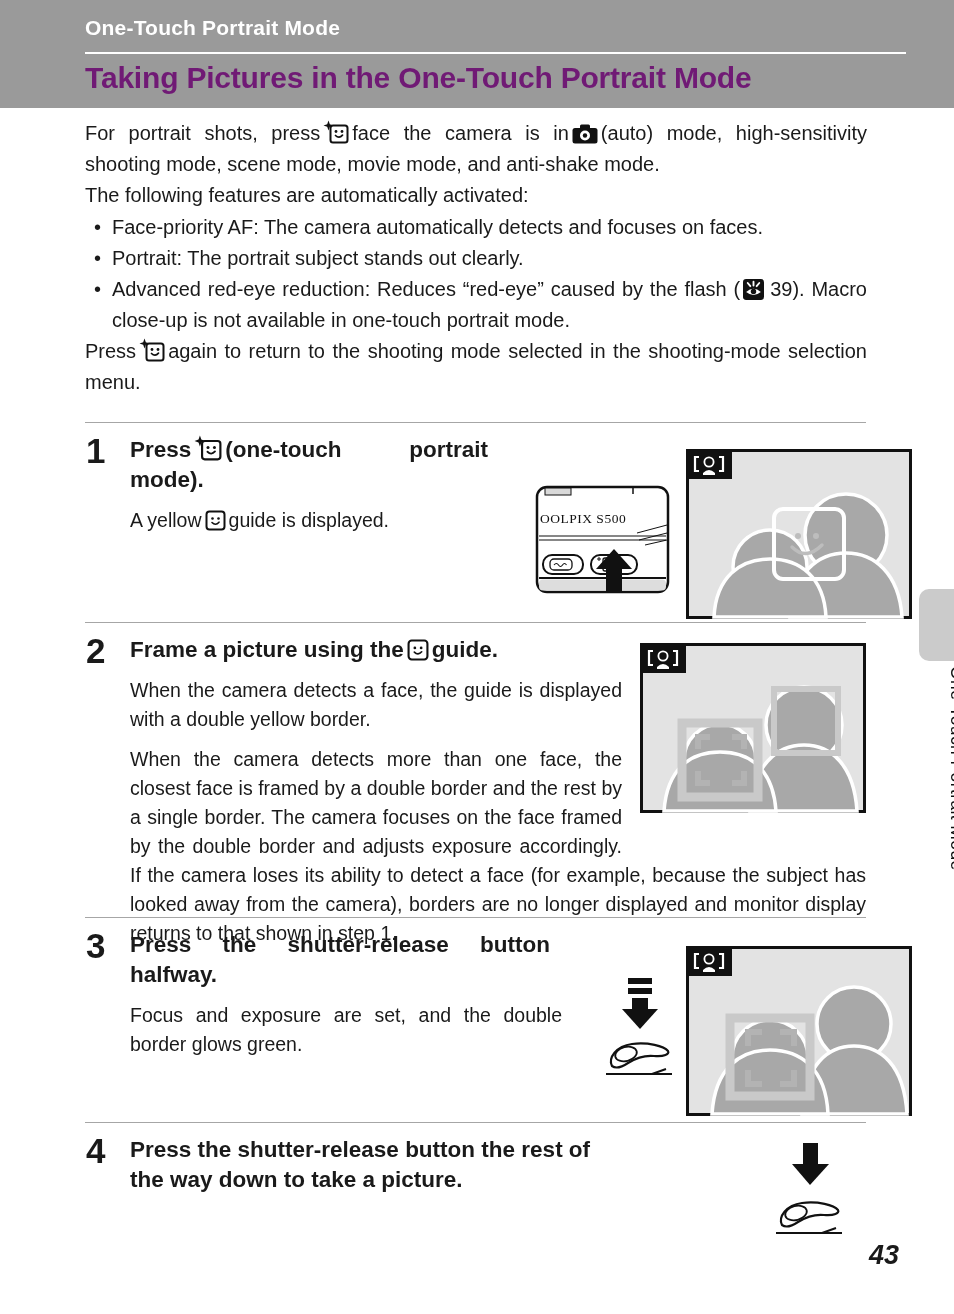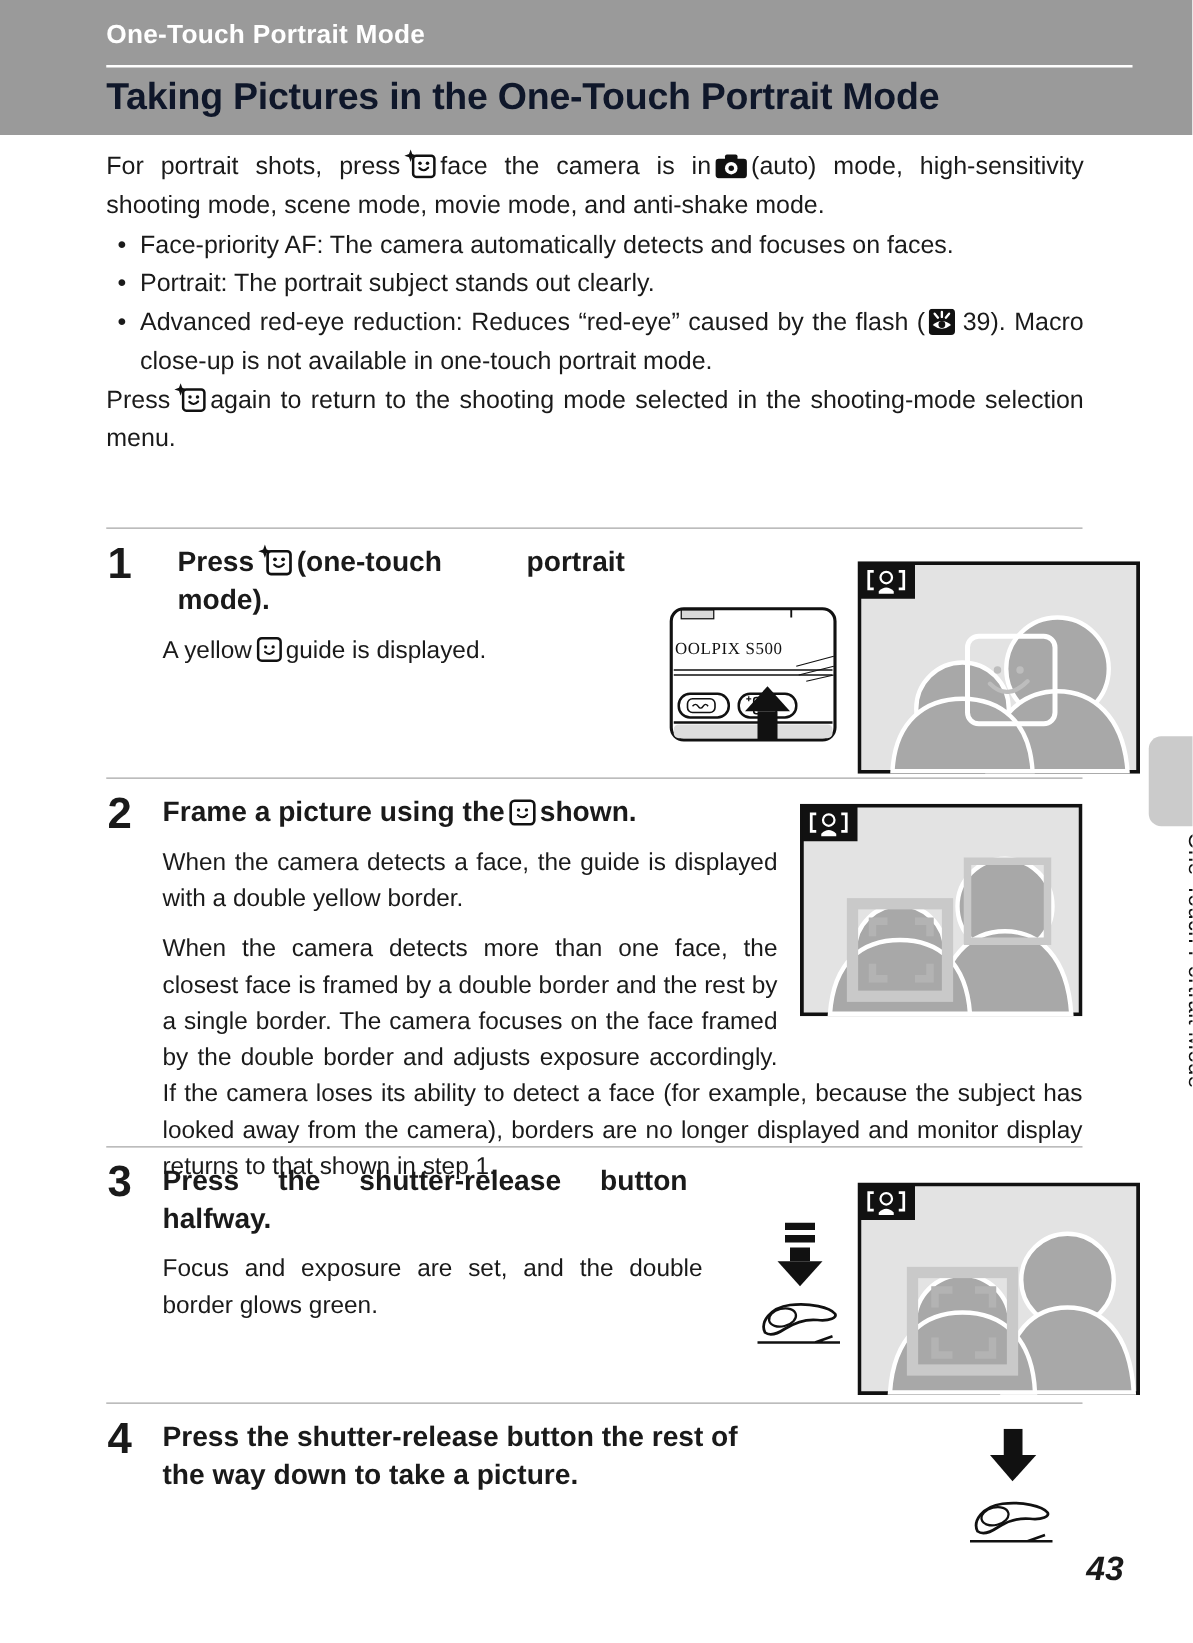--- a/index.html
+++ b/index.html
@@ -3,21 +3,21 @@
 <meta charset="utf-8">
 <style>
   html,body{margin:0;padding:0;background:#fff;}
   .page{position:relative;width:954px;height:1314px;background:#ffffff;
         font-family:"Liberation Sans",sans-serif;color:#1a1a1a;overflow:hidden;padding-left:29px;}
 
   
   .banner{position:absolute;left:0;top:0;width:954px;height:108px;background:#9a9a9a;}
   .kicker{position:absolute;left:85px;top:16px;font-size:21px;font-weight:bold;color:#ffffff;letter-spacing:.2px;}
   .banner-rule{position:absolute;left:85px;top:52px;width:821px;height:2px;background:#ffffff;}
-  .page-title{position:absolute;left:85px;top:61px;font-size:30px;font-weight:bold;color:#0f172a;letter-spacing:-.2px;white-space:nowrap;}
+  .page-title{position:absolute;left:85px;top:61px;font-size:30px;font-weight:bold;color:#701a75;letter-spacing:-.2px;white-space:nowrap;}
 
   
   .intro{position:absolute;left:85px;top:118px;width:782px;font-size:20px;line-height:31px;}
   .intro p{margin:0;}
   .justify{text-align:justify;}
   .features{list-style:none;margin:1px 0 0 0;padding:0;}
   .features li{position:relative;padding-left:27px;text-align:justify;}
   .features li::before{content:"\2022";position:absolute;left:9px;top:0;}
 
   
@@ -27,21 +27,21 @@
   
   .step{position:absolute;left:85px;width:781px;border-top:1px solid #a6a6a6;box-sizing:border-box;padding-top:12px;}
   #step1{top:422px;height:200px;}
   #step2{top:622px;height:295px;}
   #step3{top:917px;height:205px;}
   #step4{top:1122px;height:130px;border-bottom:none;}
   .step-num{position:absolute;left:1px;top:10px;font-size:35px;font-weight:bold;line-height:1;}
   .step-body{margin-left:45px;position:relative;min-height:40px;}
   .step-title{font-size:22.5px;font-weight:bold;line-height:30px;margin:0;}
   .step-text{font-size:19.5px;line-height:29px;margin:11px 0 0 0;}
-  #step1 .step-title{width:358px;text-align:justify;margin-left:12px;}
+  #step1 .step-title{width:358px;text-align:justify;}
   #step3 .step-title, #step3 .step-text{width:420px;text-align:justify;}
   #step3 .step-text{width:432px;}
   #step4 .step-title{width:500px;}
   .abs{position:absolute;line-height:0;}
   .cam-illus{left:405px;top:46px;}
   .screen1{left:556px;top:14px;}
   .press-half{left:470px;top:48px;}
   .screen3{left:556px;top:16px;}
   .press-full{left:640px;top:8px;}
   .float-screen{float:right;width:226px;height:170px;margin:8px 0 30px 18px;line-height:0;}
@@ -70,20 +70,21 @@
             <circle cx="13" cy="11.5" r="1.4" fill="#111"></circle>
             <circle cx="19" cy="11.5" r="1.4" fill="#111"></circle>
             <path d="M12.5 15.5 Q16 19 19.5 15.2" stroke="#111" stroke-width="1.7" fill="none" stroke-linecap="round"></path>
           </svg></span><span>face the camera is in</span><span class="inline-icon"><svg width="26" height="20" viewBox="0 0 26 20">
             <rect x="0.5" y="4" width="25" height="15.5" rx="2.5" fill="#111"></rect>
             <rect x="8" y="0.5" width="10" height="6" rx="1.5" fill="#111"></rect>
             <circle cx="13" cy="11.5" r="5" fill="#fff"></circle>
             <circle cx="13" cy="11.5" r="2.2" fill="#111"></circle>
           </svg></span><span>(auto) mode, high-sensitivity shooting mode, scene mode, movie mode, and anti-shake mode.</span>
     </p>
+    <p>The following features are automatically activated:</p>
     <ul class="features">
       <li>Face-priority AF: The camera automatically detects and focuses on faces.</li>
       <li>Portrait: The portrait subject stands out clearly.</li>
       <li>
         <span>Advanced red-eye reduction: Reduces “red-eye” caused by the flash (</span><span class="inline-icon"><svg width="21" height="21" viewBox="0 0 20 20">
               <rect width="20" height="20" rx="3" fill="#111"></rect>
               <path d="M10 2.5 V6.2 M4.5 3.8 L7 6.8 M15.5 3.8 L13 6.8" stroke="#fff" stroke-width="1.8" fill="none" stroke-linecap="round"></path>
               <path d="M3 12.3 Q10 6.3 17 12.3 Q10 18 3 12.3 Z" fill="#fff"></path>
               <circle cx="10" cy="12" r="2.6" fill="#111"></circle>
             </svg></span><span class="ref-num">39</span><span>). Macro close-up is not available in one-touch portrait mode.</span>
@@ -208,21 +209,21 @@
             <path d="M17 24 Q23 18 29 24 L29 26 L17 26 Z" fill="#fff"></path>
           </g>
         </svg>
       </div>
       <p class="step-title">
         <span>Frame a picture using the</span><span class="inline-icon"><svg width="22" height="22" viewBox="0 0 21 21">
               <rect x="1.5" y="1.5" width="18" height="18" rx="3" fill="#fff" stroke="#111" stroke-width="2"></rect>
               <circle cx="7.5" cy="8.5" r="1.3" fill="#111"></circle>
               <circle cx="13.5" cy="8.5" r="1.3" fill="#111"></circle>
               <path d="M7 12.5 Q10.5 16 14 12.2" stroke="#111" stroke-width="1.6" fill="none" stroke-linecap="round"></path>
-            </svg></span><span>shown.</span>
+            </svg></span><span>guide.</span>
       </p>
       <p class="step-text justify">When the camera detects a face, the guide is displayed with a double yellow border.</p>
       <p class="step-text justify">When the camera detects more than one face, the closest face is framed by a double border and the rest by a single border. The camera focuses on the face framed by the double border and adjusts exposure accordingly. If the camera loses its ability to detect a face (for example, because the subject has looked away from the camera), borders are no longer displayed and monitor display returns to that shown in step 1.</p>
     </div>
   </div>
 
   <div class="step" id="step3">
     <div class="step-num">3</div>
     <div class="step-body">
       <p class="step-title">Press the shutter-release button halfway.</p>

